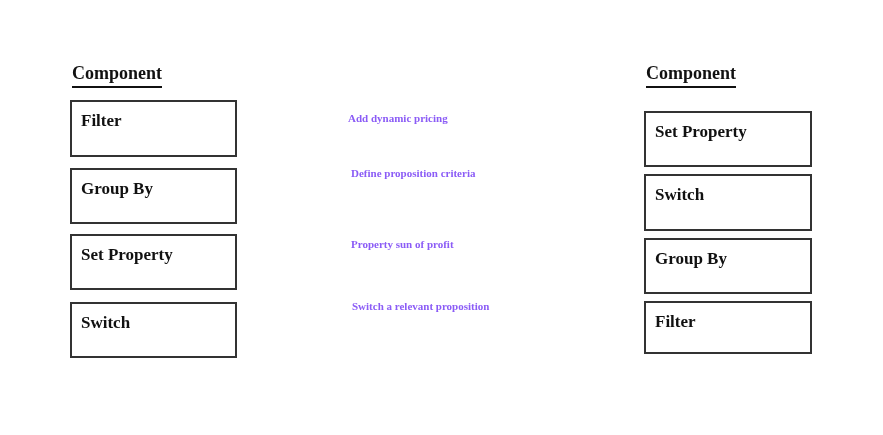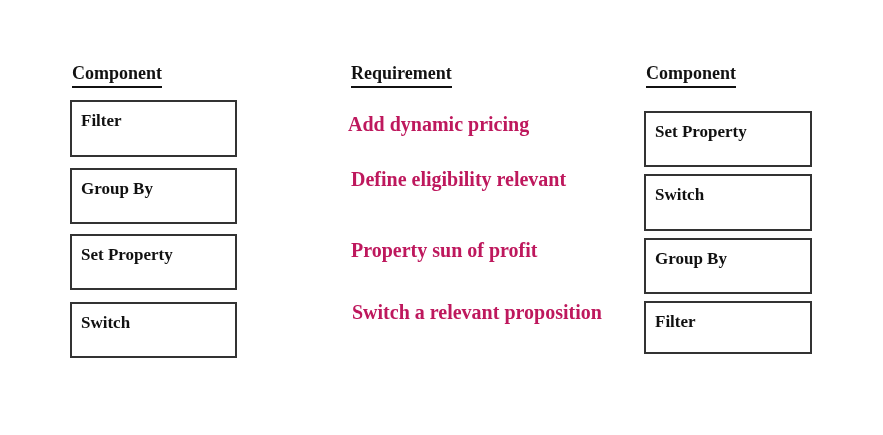--- a/index.html
+++ b/index.html
@@ -38,23 +38,23 @@
   .box .box-label {
     display: block;
     padding: 9px 0 0 9px;
     font-size: 17px;
     font-weight: 700;
     color: #111111;
     white-space: nowrap;
   }
   .req-item {
     position: absolute;
-    font-size: 20px;
+    font-size: 11px;
     font-weight: 700;
-    color: #be185d;
+    color: #8b5cf6;
     line-height: 1.25;
     white-space: nowrap;
   }
 </style>
 </head>
 <body>
 
 <div class="canvas">
 
   <div class="col-header" style="left:72px; top:63px;">Component</div>
@@ -68,25 +68,24 @@
   </div>
 
   <div class="box" style="left:70px; top:234px; height:56px;">
     <span class="box-label">Set Property</span>
   </div>
 
   <div class="box" style="left:70px; top:302px; height:56px;">
     <span class="box-label">Switch</span>
   </div>
 
-  <div class="col-header" style="left:351px; top:63px;">Requirement</div>
 
   <div class="req-item" style="left:348px; top:112px;">Add dynamic pricing</div>
 
-  <div class="req-item" style="left:351px; top:167px;">Define eligibility relevant</div>
+  <div class="req-item" style="left:351px; top:167px;">Define proposition criteria</div>
 
   <div class="req-item" style="left:351px; top:238px;">Property sun of profit</div>
 
   <div class="req-item" style="left:352px; top:300px;">Switch a relevant proposition</div>
 
   <div class="col-header" style="left:646px; top:63px;">Component</div>
 
   <div class="box" style="left:644px; top:111px; width:168px; height:56px;">
     <span class="box-label">Set Property</span>
   </div>

